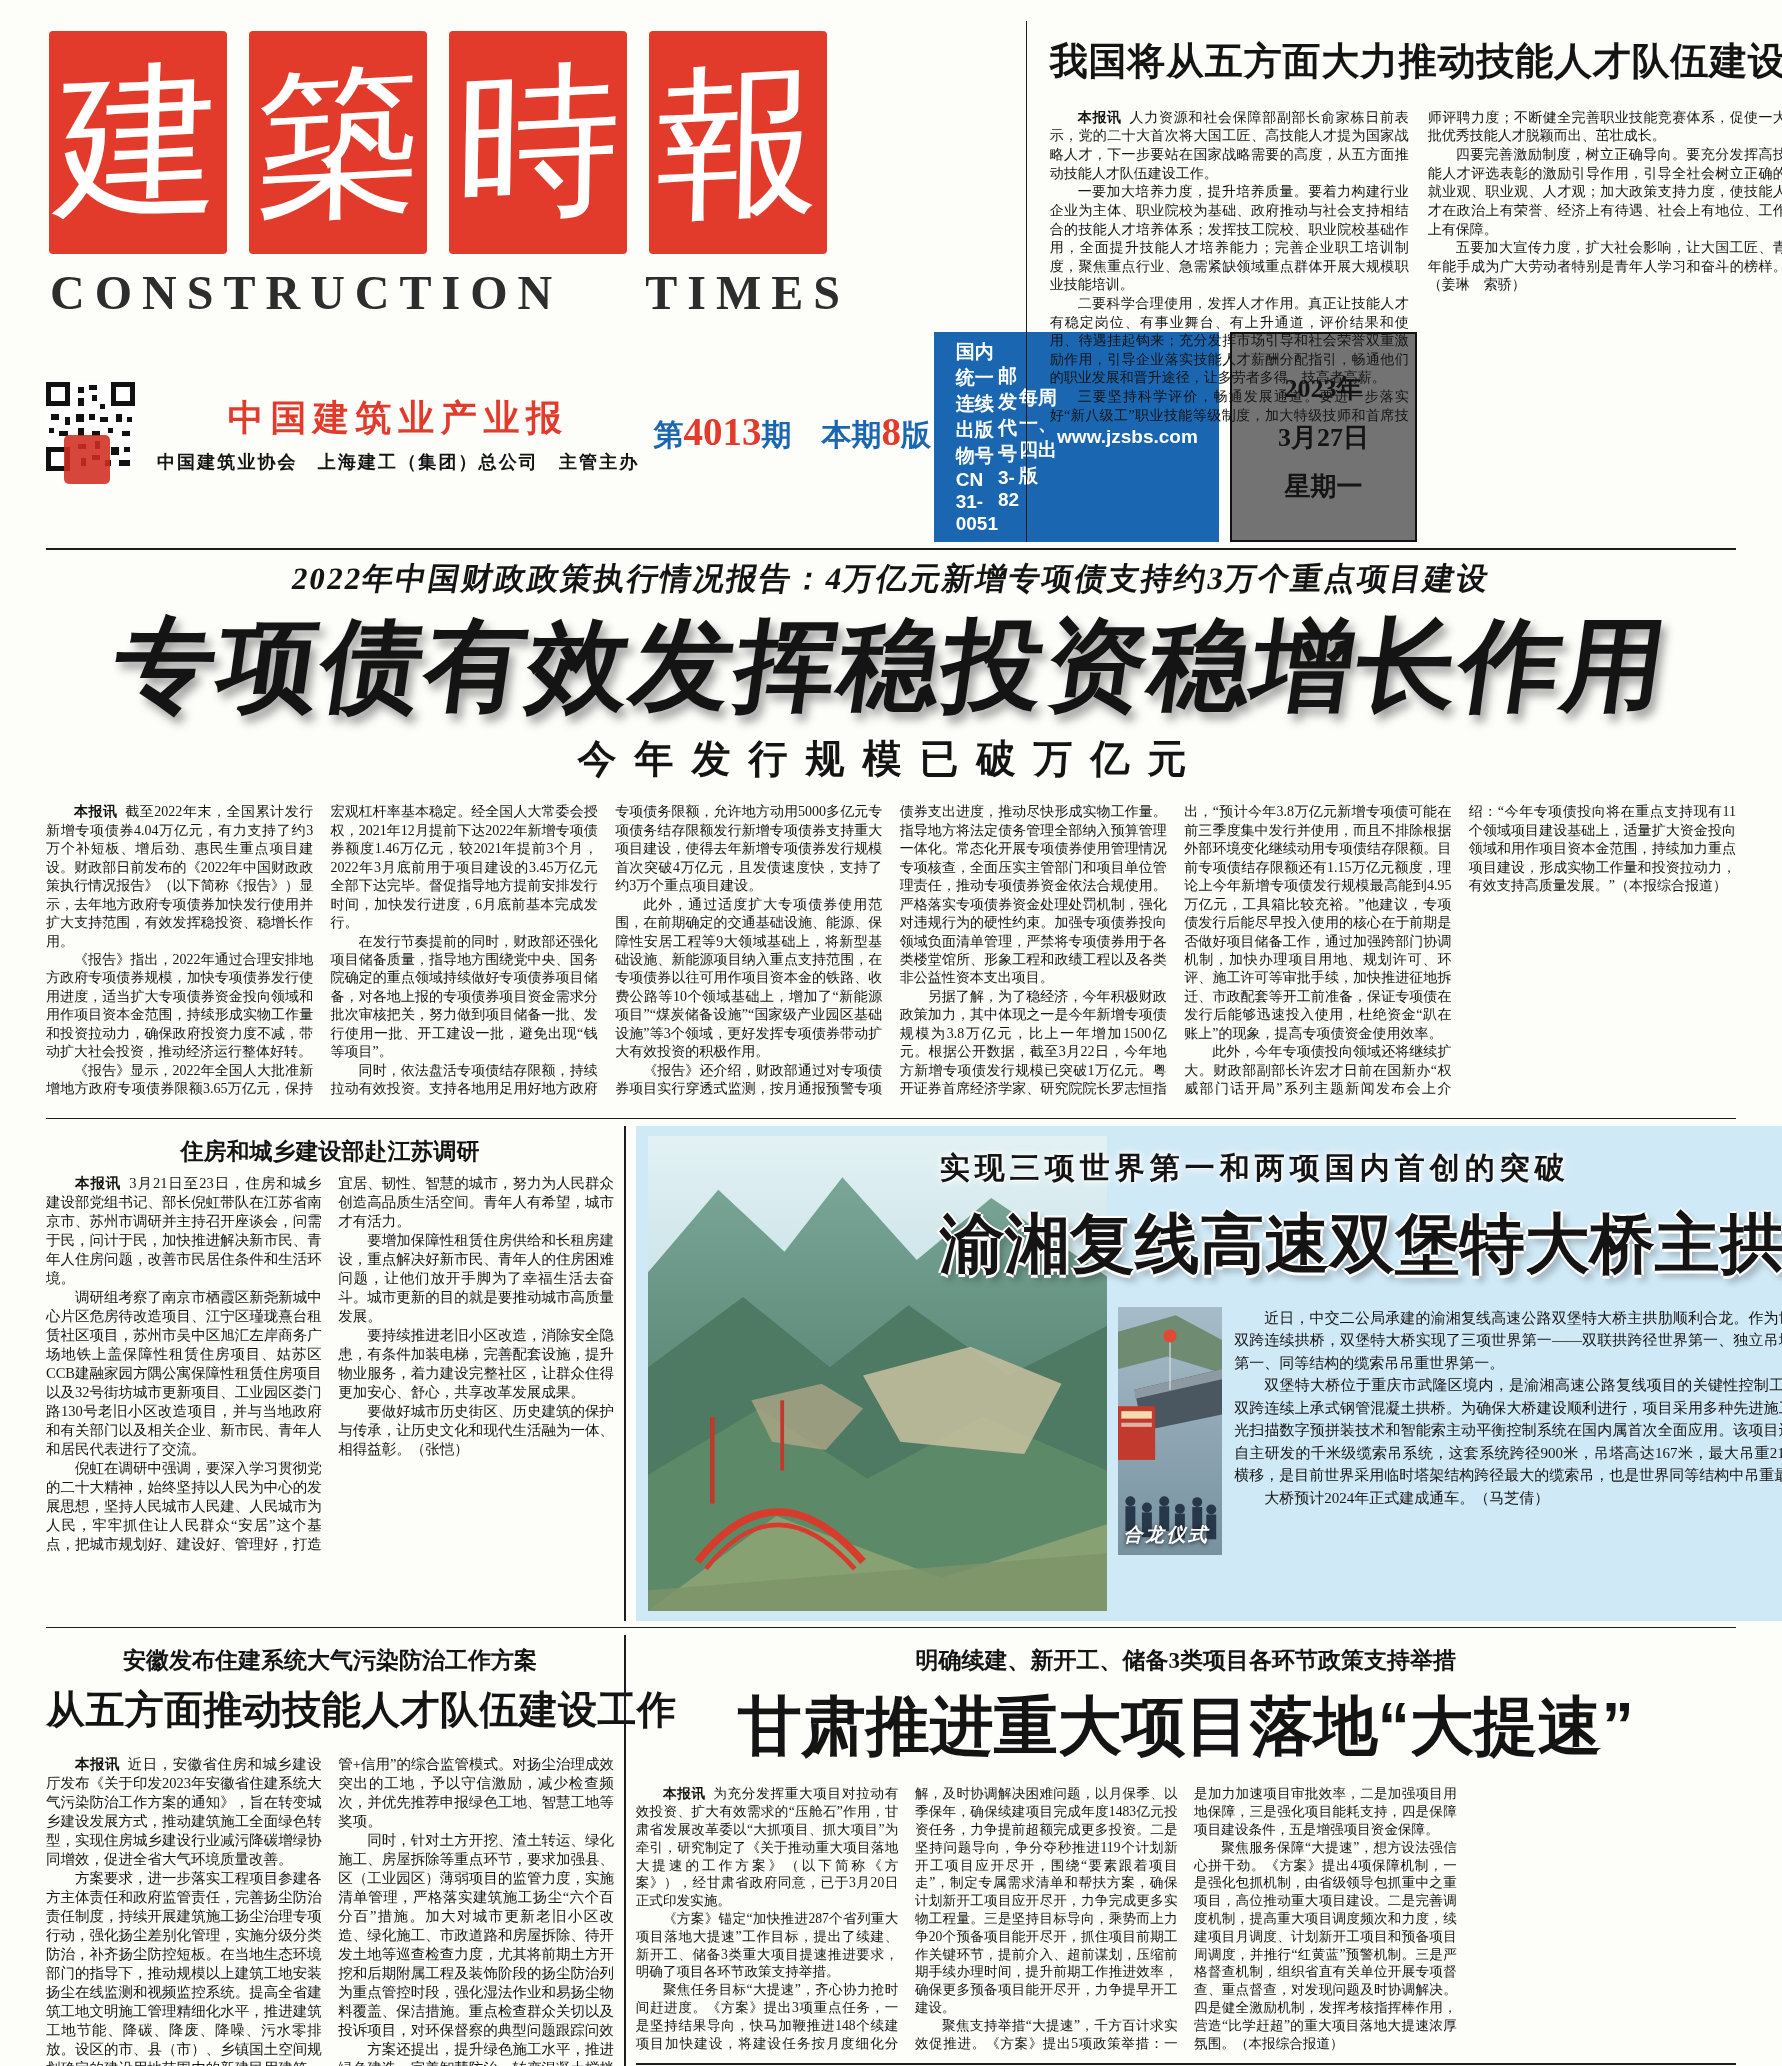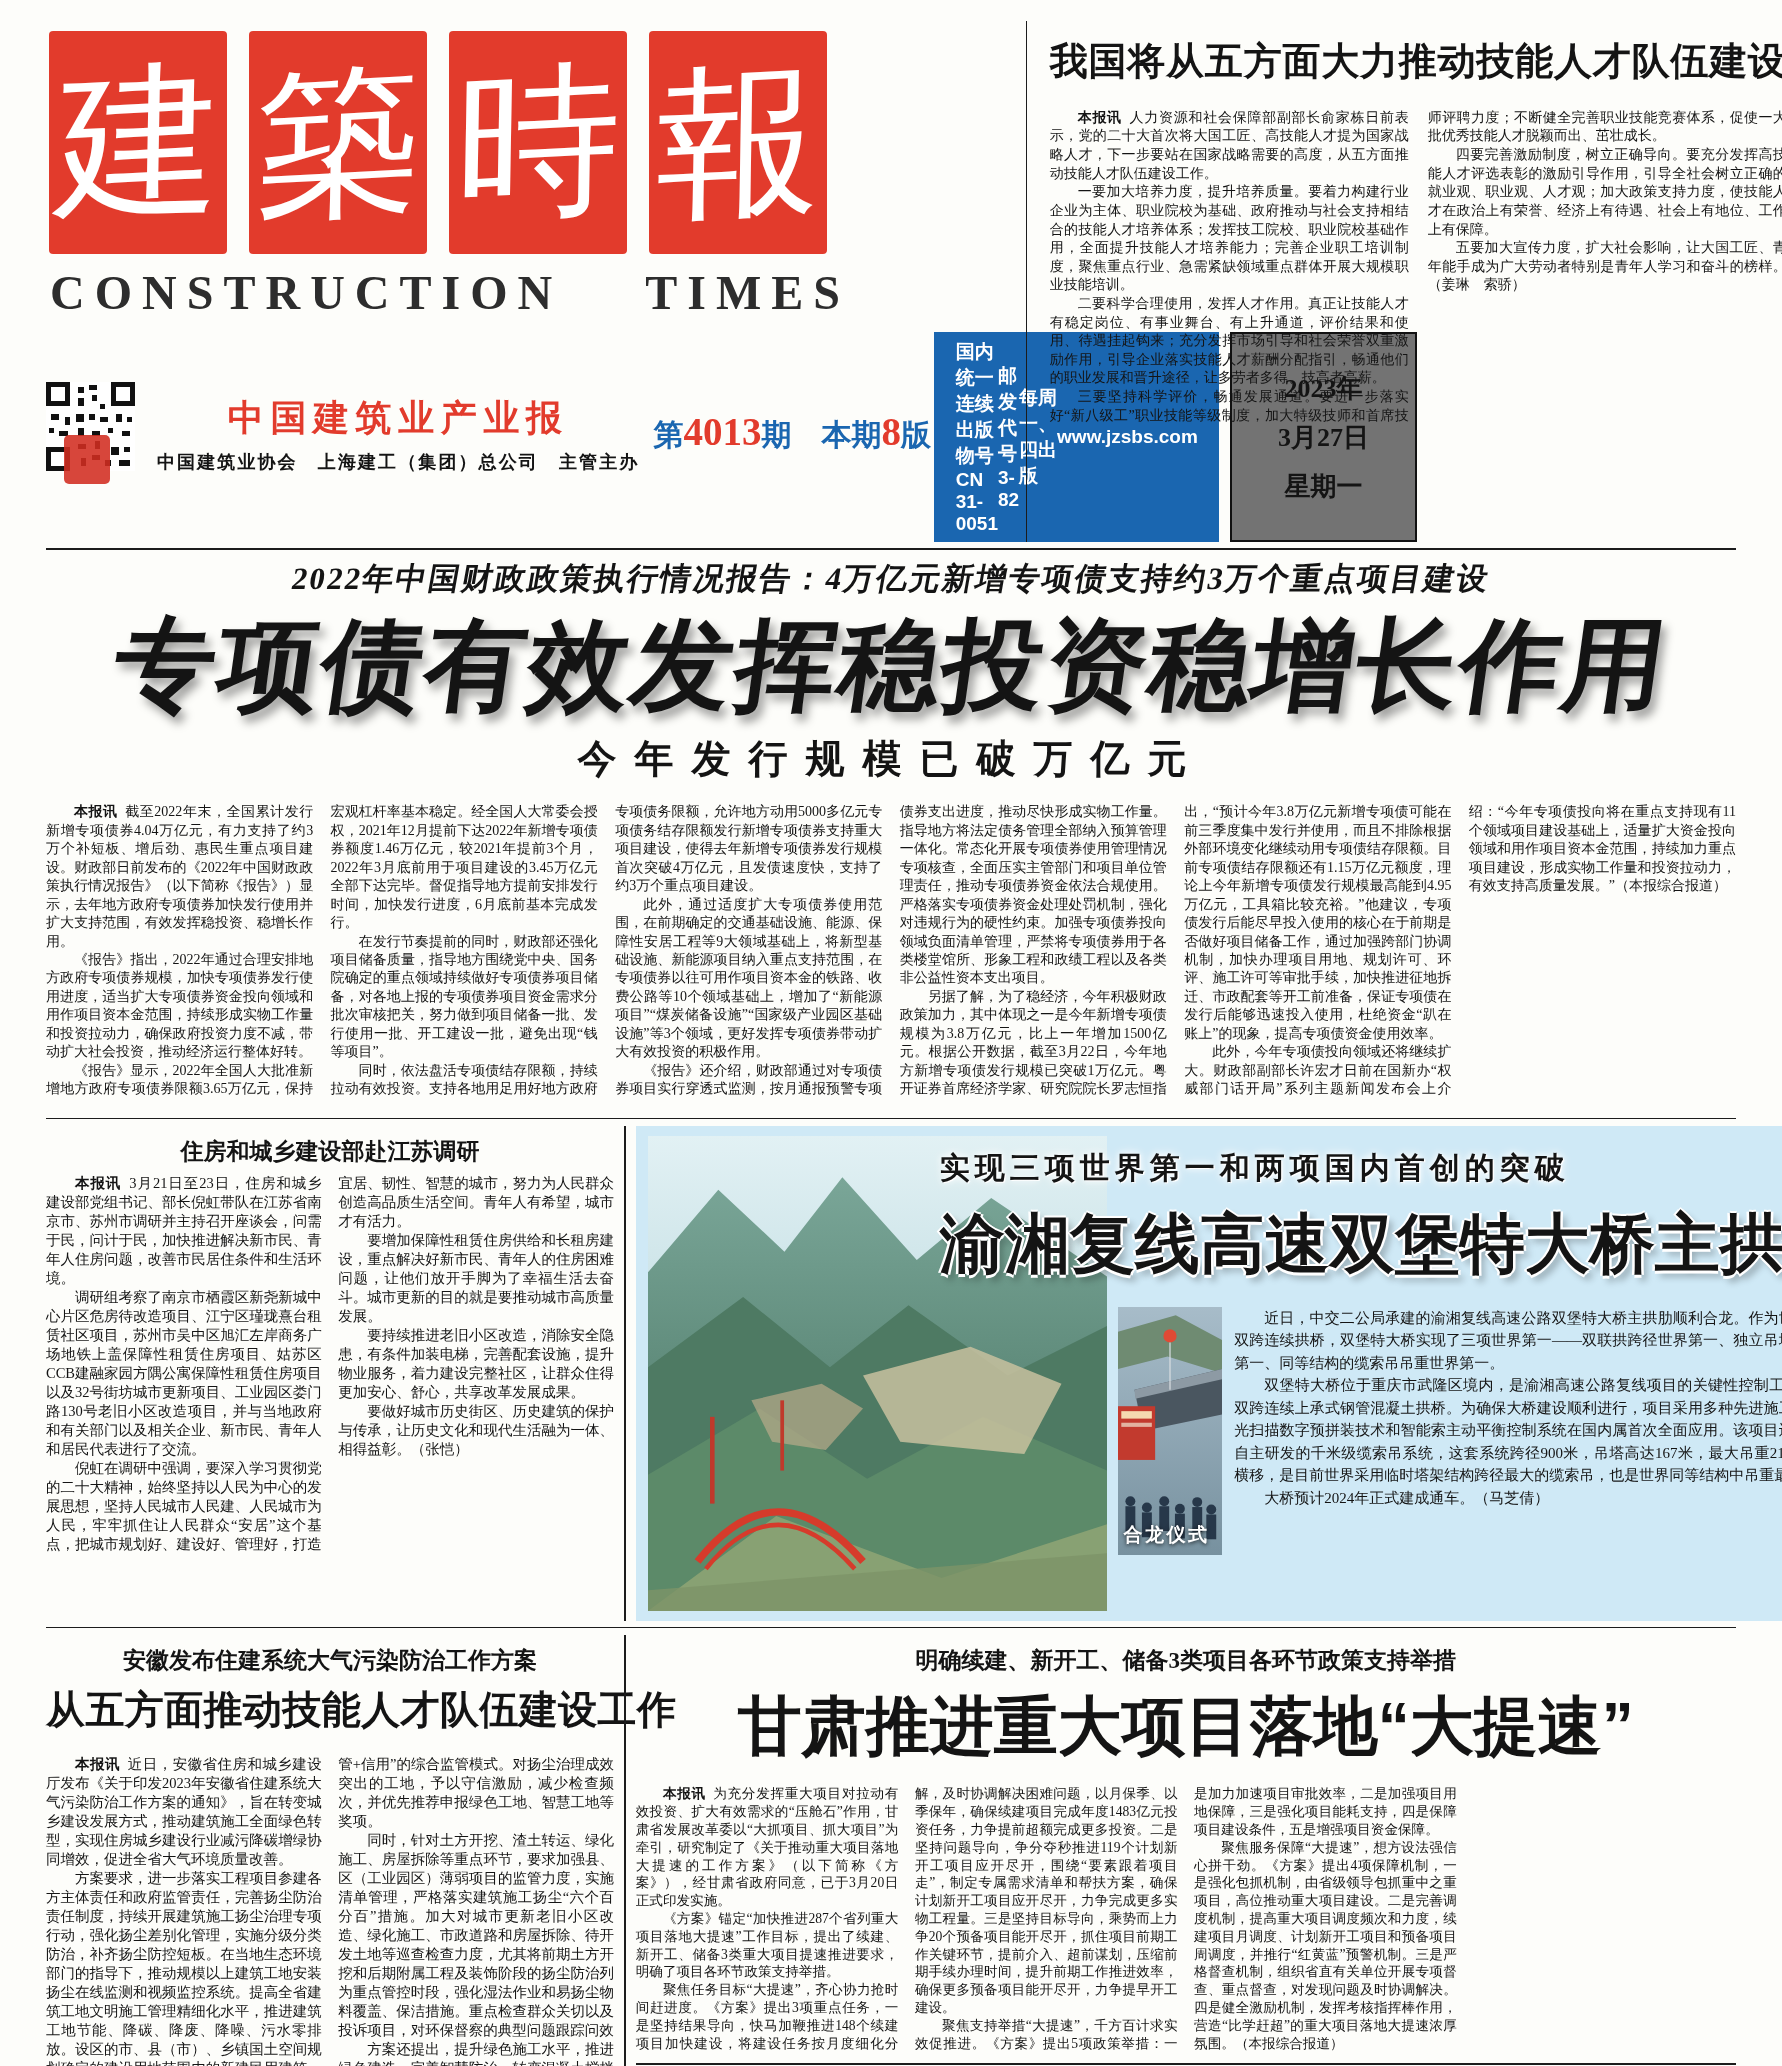--- a/index.html
+++ b/index.html
@@ -77,21 +77,21 @@
   .panel{flex:1;background:var(--panel);padding:10px 12.4px;display:flex;gap:10.7px;}
   .panel-photo{width:459px;height:475px;flex:none;}
   .panel-photo svg{width:100%;height:100%;display:block;}
   .panel-right{flex:1;position:relative;}
   .panel-kicker{font-size:30px;font-weight:bold;letter-spacing:5px;margin:12.4px 0 0 -178px;
                 text-shadow:0 0 6.6px #fff,0 0 10.7px #fff,1.2px 1.2px 0 #fff;white-space:nowrap;}
   .panel-headline{font-family:"Liberation Sans","DejaVu Sans",sans-serif;font-size:65px;font-weight:bold;
                   margin:10.7px 0 19px -178px;white-space:nowrap;
                   text-shadow:2.5px 0 0 #fff,-2.5px 0 0 #fff,0 2.5px 0 #fff,0 -2.5px 0 #fff,5px 5.8px 7.4px rgba(0,0,0,.28);}
   .panel-flex{display:flex;gap:12.4px;}
-  .panel-small{width:104px;flex:none;position:relative;}
+  .panel-small{width:104px;flex:none;position:relative;font-style:italic;}
   .small-photo{width:104px;height:248px;display:block;}
   .small-caption{position:absolute;bottom:6.6px;left:5.8px;color:#fff;font-size:19px;font-weight:bold;
                  letter-spacing:2.5px;text-shadow:0 1.2px 4.1px rgba(0,0,0,.85);}
   .panel-text{flex:1;font-size:15px;line-height:1.5;text-align:justify;}
 
   
   .lower{display:flex;gap:10px;margin-top:1.7px;}
   .anhui-body{columns:2;column-gap:16.5px;column-fill:auto;height:562px;
               font-size:14.5px;line-height:1.31;text-align:justify;}
   .right-lower{flex:1;display:flex;flex-direction:column;}

